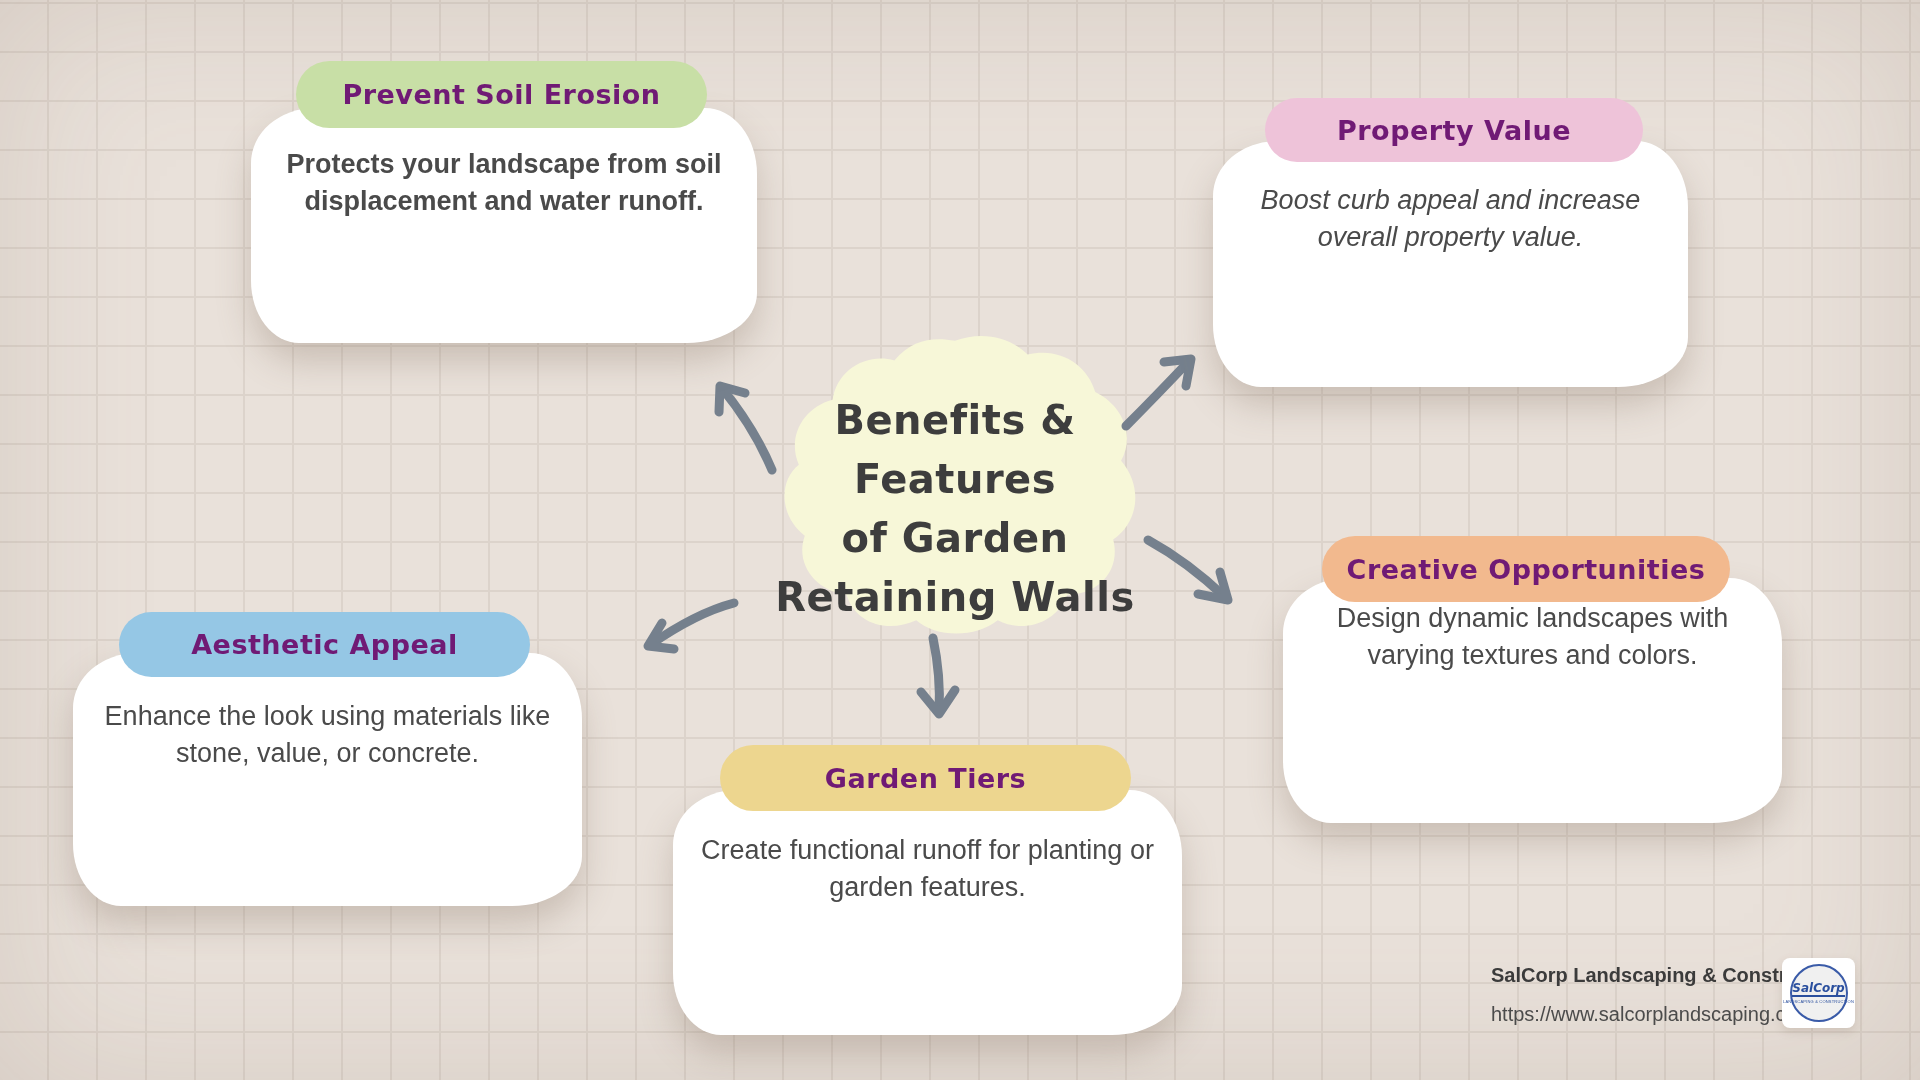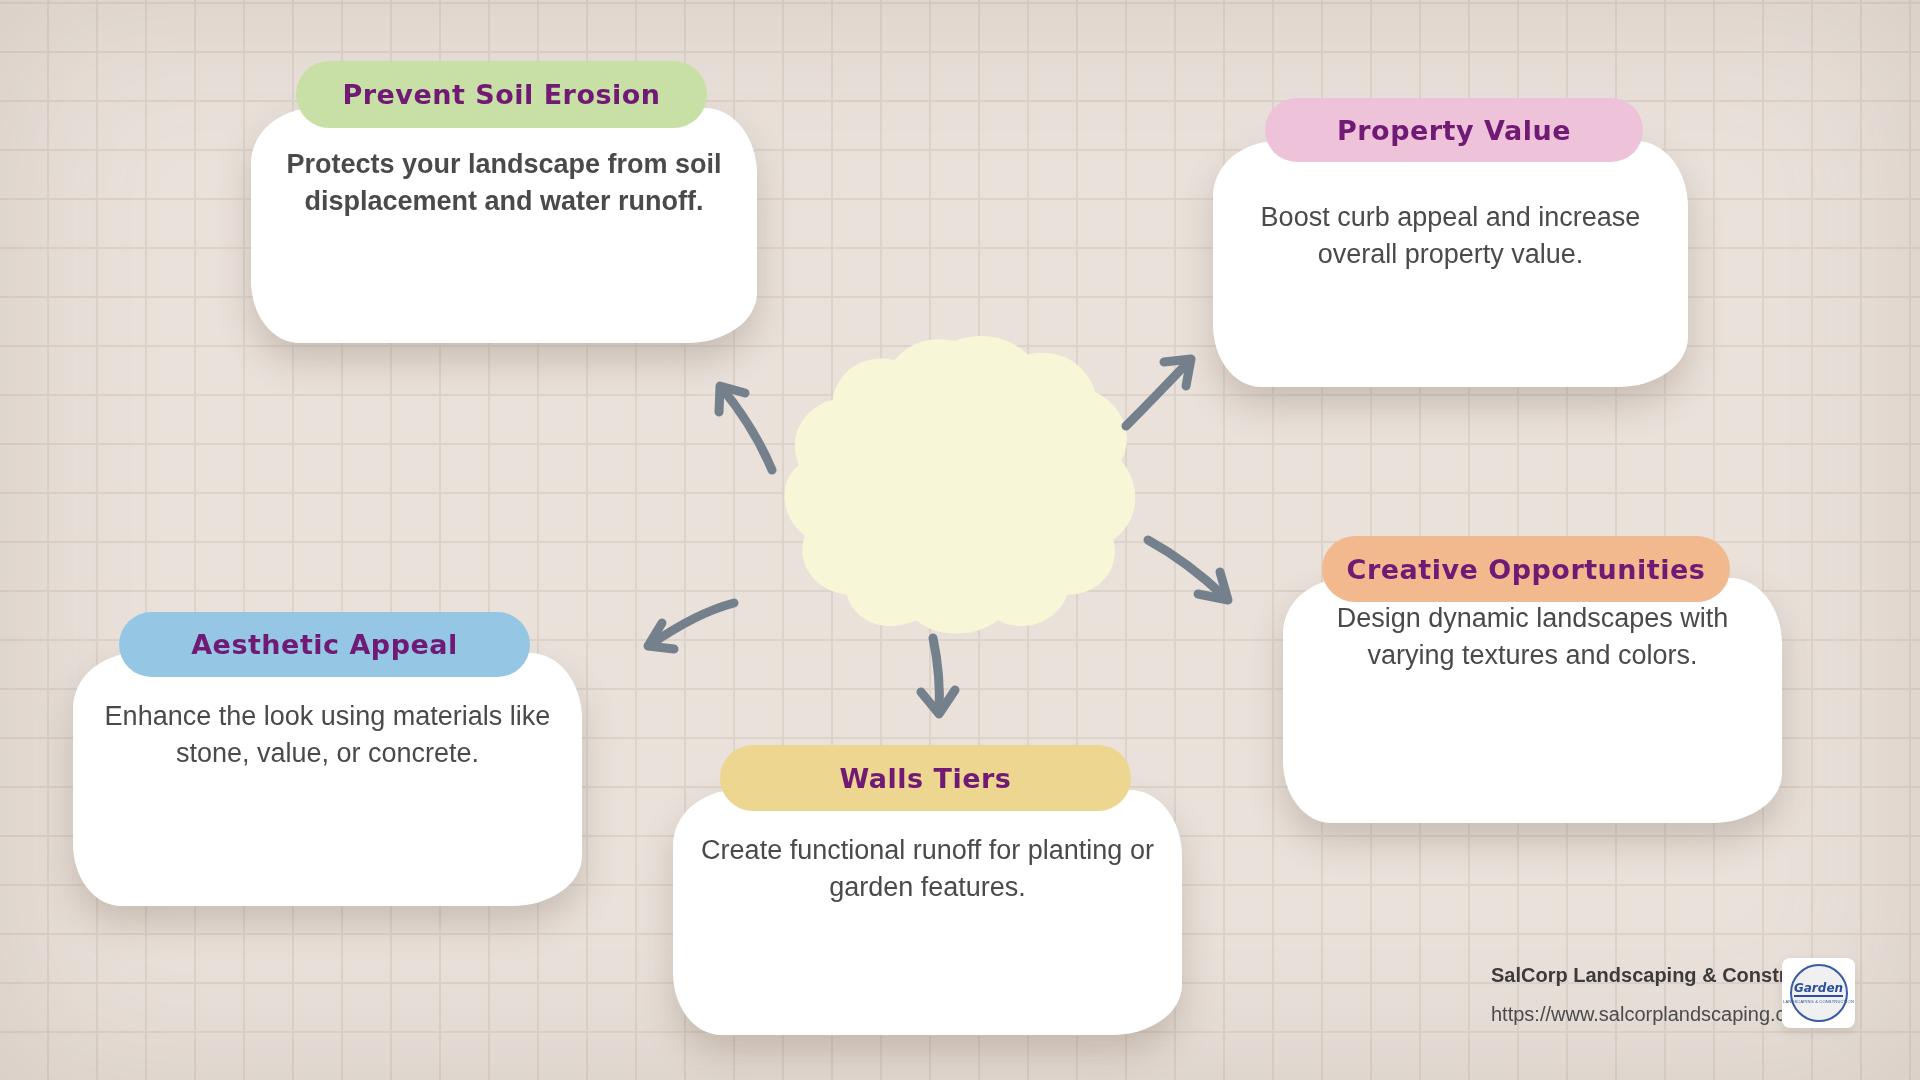--- a/index.html
+++ b/index.html
@@ -41,21 +41,21 @@
     font-size:27px;line-height:37px;color:#4a4a4a;
   }
 
   
   .c1-body{left:251px;top:108px;width:506px;height:235px;}
   .c1-pill{left:296px;top:61px;width:411px;height:67px;}
   .c1-text{left:271px;top:146px;width:466px;font-weight:bold;}
   
   .c2-body{left:1213px;top:141px;width:475px;height:246px;}
   .c2-pill{left:1265px;top:98px;width:378px;height:64px;}
-  .c2-text{left:1228px;top:199px;width:445px;}
+  .c2-text{left:1228px;top:182px;width:445px;font-style:italic;}
   
   .c3-body{left:1283px;top:578px;width:499px;height:245px;}
   .c3-pill{left:1322px;top:536px;width:408px;height:66px;}
   .c3-text{left:1298px;top:600px;width:469px;}
   
   .c4-body{left:673px;top:790px;width:509px;height:245px;}
   .c4-pill{left:720px;top:745px;width:411px;height:66px;}
   .c4-text{left:693px;top:832px;width:469px;}
   
   .c5-body{left:73px;top:653px;width:509px;height:253px;}
@@ -95,20 +95,25 @@
 </style>
 </head>
 <body>
 
 <div class="canvas">
 
   <div class="center-blob" style="color: rgb(247, 247, 216);">
     <svg viewBox="0 0 370 315" preserveAspectRatio="none">
       <path class="blob-shape" d="M185,14 C212,4 240,10 258,28 C290,20 318,38 326,66 C354,80 366,110 352,136 C374,162 370,198 344,216 C352,246 330,272 298,272 C288,300 254,312 228,298 C206,316 166,316 146,298 C116,312 84,300 76,272 C44,268 24,240 34,212 C10,194 6,158 28,140 C16,112 32,82 62,74 C66,44 96,26 124,34 C142,12 164,10 185,14 Z"></path>
     </svg>
+    <div class="center-title">
+      <div>Benefits &amp; Features</div>
+      <div>of Garden</div>
+      <div>Retaining Walls</div>
+    </div>
   </div>
 
   <svg class="arrow a1" viewBox="0 0 84 108" style="color: rgb(117, 128, 141);">
     <path d="M66,98 Q48,55 15,15"></path>
       <path d="M13,40 L14,14 L39,21"></path>
   </svg>
   <svg class="arrow a2" viewBox="0 0 92 94" style="color: rgb(117, 128, 141);">
     <path d="M12,80 Q40,52 76,14"></path>
       <path d="M50,16 L77,13 L72,40"></path>
   </svg>
@@ -145,37 +150,37 @@
     <div class="card-body c3-body"></div>
     <div class="card-pill c3-pill" style="background-color: rgb(242, 185, 142);">
       <span>Creative Opportunities</span>
     </div>
     <div class="card-text c3-text">Design dynamic landscapes with varying textures and colors.</div>
   </div>
 
   <div>
     <div class="card-body c4-body"></div>
     <div class="card-pill c4-pill" style="background-color: rgb(237, 214, 143);">
-      <span>Walls Tiers</span>
+      <span>Garden Tiers</span>
     </div>
     <div class="card-text c4-text">Create functional runoff for planting or garden features.</div>
   </div>
 
   <div>
     <div class="card-body c5-body"></div>
     <div class="card-pill c5-pill" style="background-color: rgb(149, 199, 229);">
       <span>Aesthetic Appeal</span>
     </div>
     <div class="card-text c5-text">Enhance the look using materials like stone, value, or concrete.</div>
   </div>
 
   <div class="footer">
     <div class="footer-company">SalCorp Landscaping &amp; Construction</div>
     <div class="footer-url">https://www.salcorplandscaping.com</div>
   </div>
   <div class="logo-box">
     <div class="logo-circle">
-      <div class="logo-text">Garden</div>
+      <div class="logo-text">SalCorp</div>
       <div class="logo-subtext">LANDSCAPING &amp; CONSTRUCTION</div>
     </div>
   </div>
 
 </div>
 
 </body></html>

